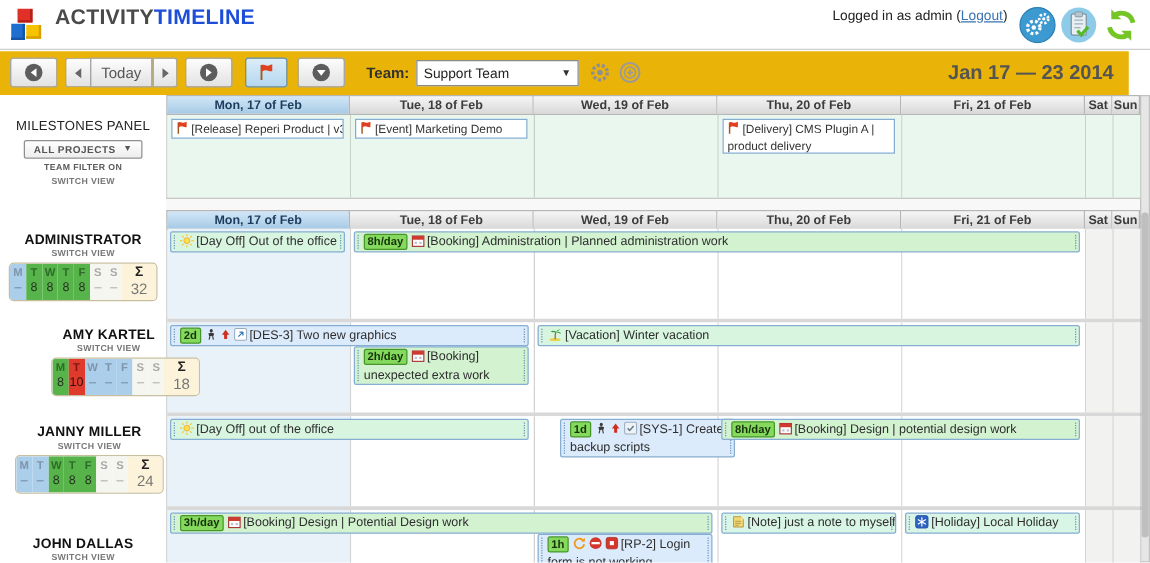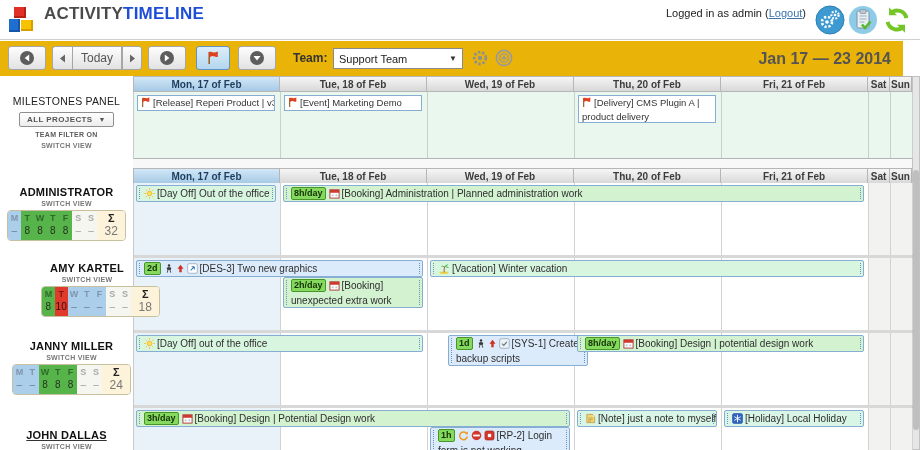--- a/index.html
+++ b/index.html
@@ -478,16 +478,16 @@
           <path d="M8.5 1.5 10.5 4H8.5z" fill="#fbf0c0"></path>
           <path d="M3.4 5.5h5M3.4 7.3h5M3.4 9h3" stroke="#a98f45" stroke-width=".7"></path>
         </svg></span><span>[Note] just a note to myself....</span></div>
     <div class="ev holiday single" style="left: 590px; width: 140px; top: 2px;"><span class="ico"><svg viewBox="0 0 12 12" width="11" height="11">
           <rect x=".5" y=".5" width="11" height="11" rx="2" fill="#2f63c0" stroke="#1d4a9e" stroke-width=".6"></rect>
           <g stroke="#fff" stroke-width="1">
             <path d="M6 2v8M2.5 4l7 4M9.5 4l-7 4"></path>
           </g>
         </svg></span><span>[Holiday] Local Holiday</span></div>
   </div>
-<div class="sidebar-block" style="top: 429px; text-decoration: underline;">
+<div class="sidebar-block" style="top: 429px;">
     <div class="p-name">JOHN DALLAS</div>
     <div class="p-switch">SWITCH VIEW</div>
   </div>
 
 </body></html>

